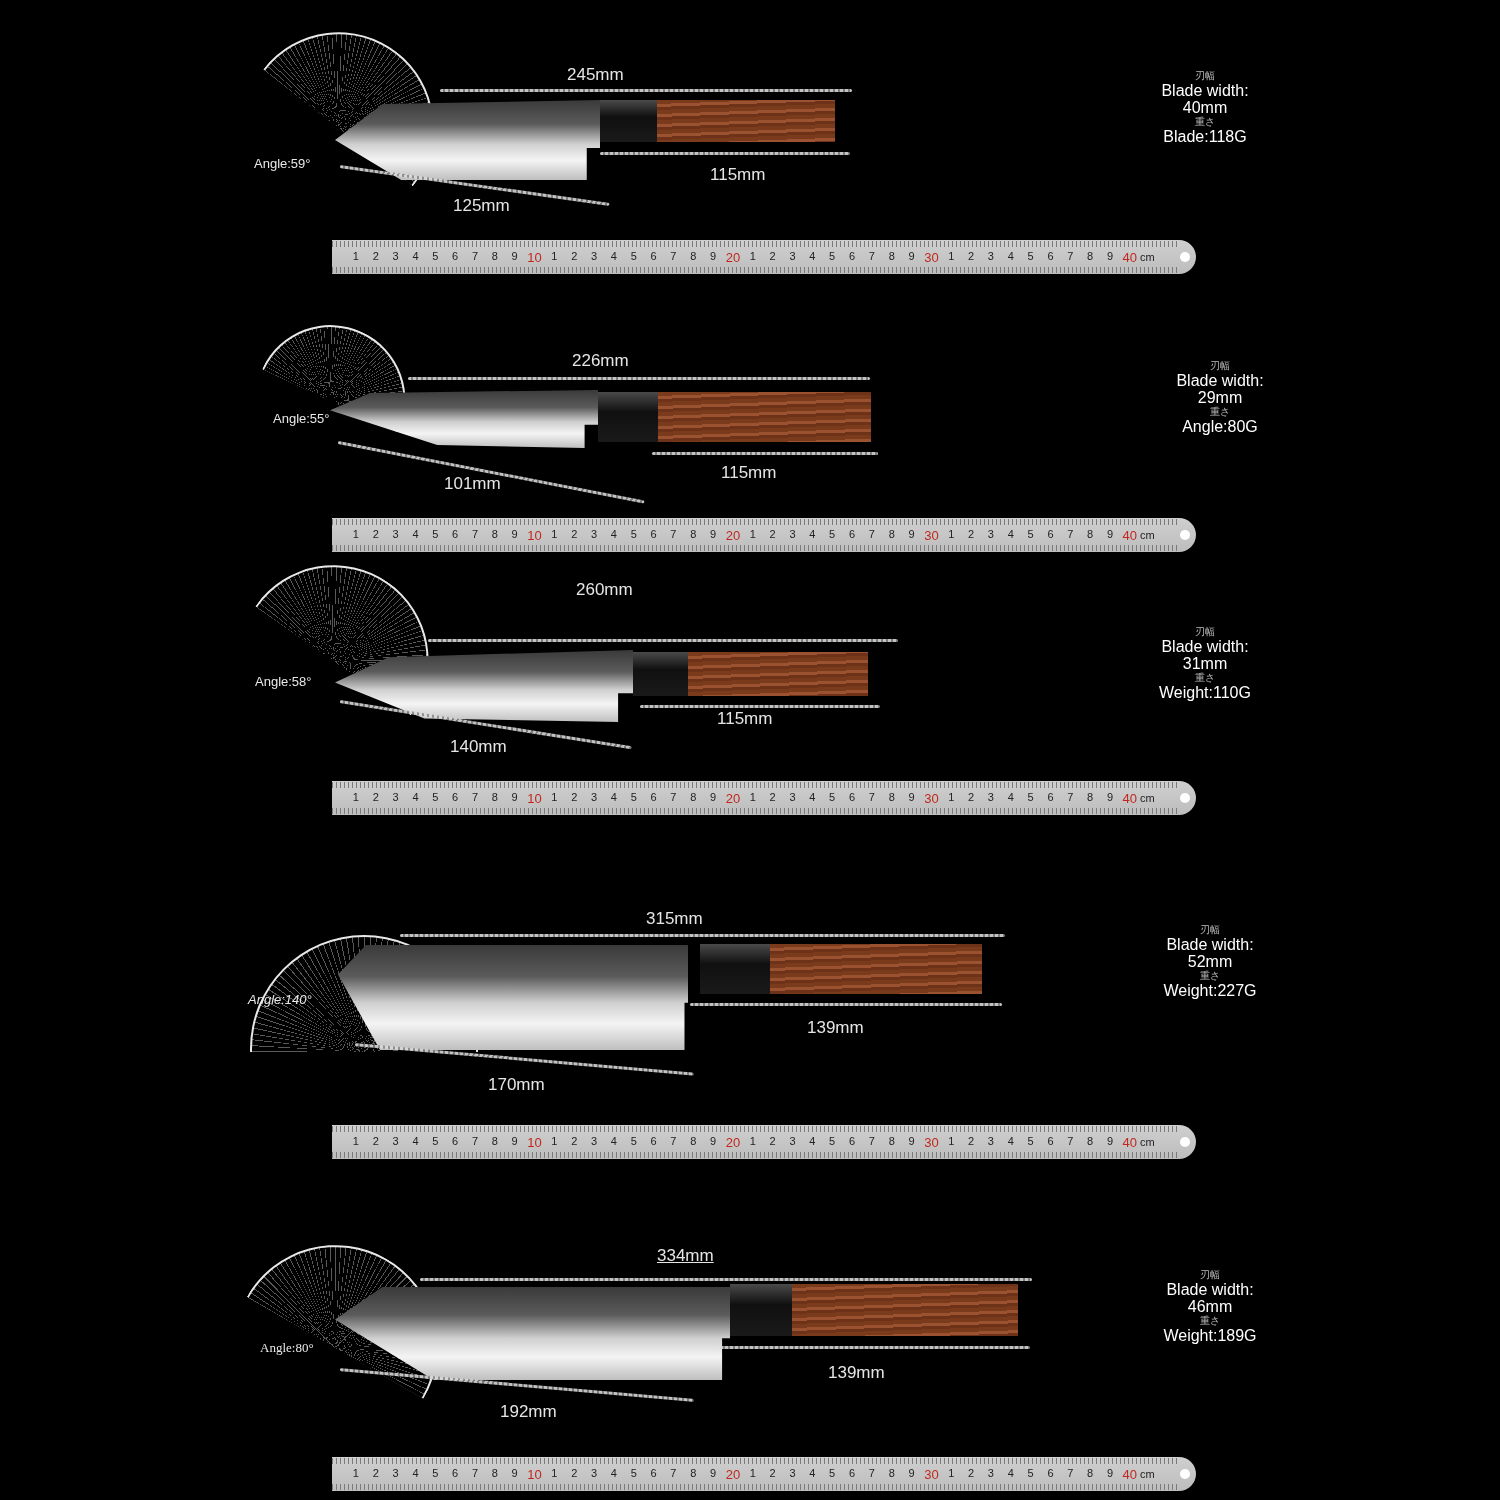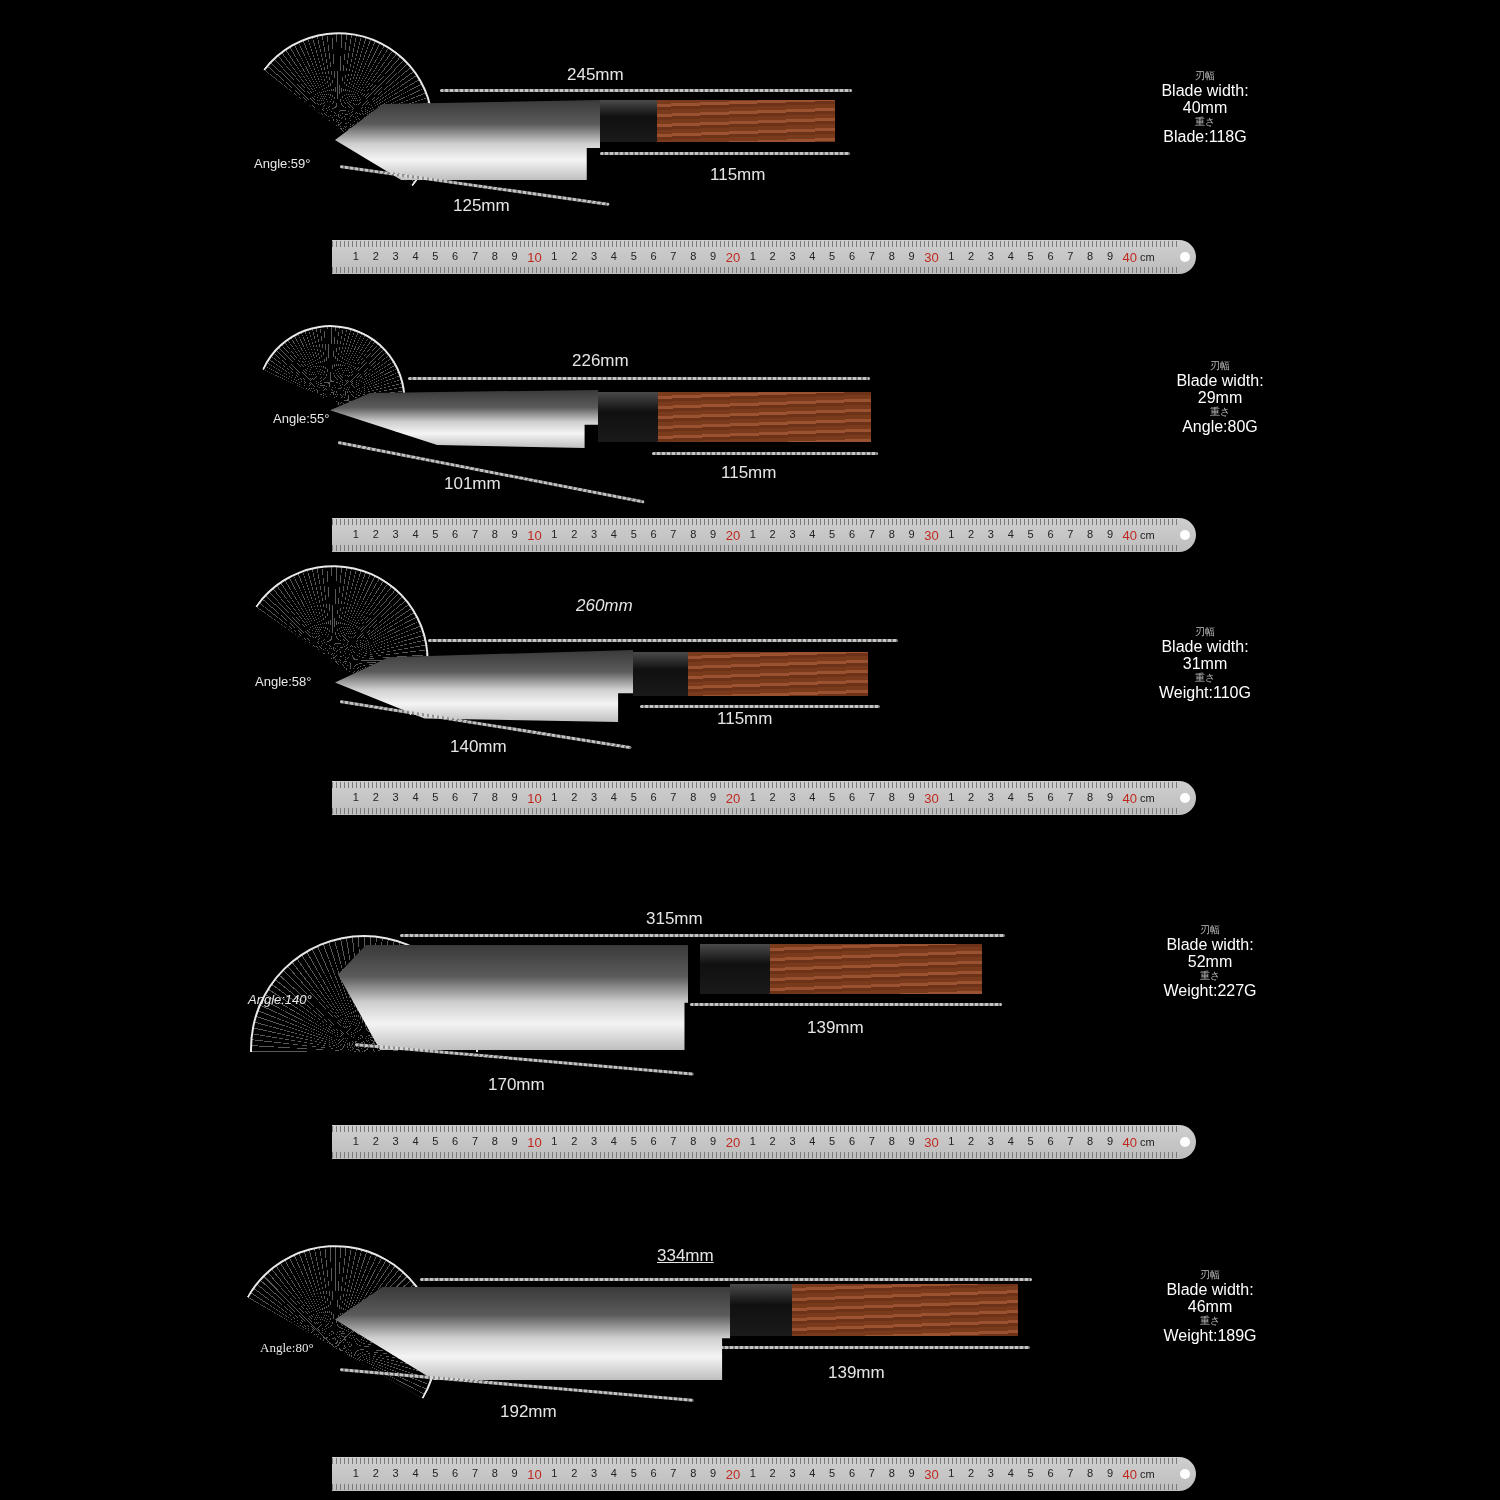--- a/index.html
+++ b/index.html
@@ -163,21 +163,21 @@
 </div>
 
 <div>
   <div class="proto" style="left:238px;top:565px;width:190px;height:96px;transform:rotate(35deg);transform-origin:50% 100%;"></div>
   <div class="blade" style="left:335px;top:650px;width:298px;height:72px;clip-path:polygon(0 45%,18% 10%,100% 0,100% 60%,95% 60%,95% 100%,30% 95%);"></div>
   <div class="bolster" style="left:633px;top:652px;width:55px;height:44px;"></div>
   <div class="handle" style="left:688px;top:652px;width:180px;height:44px;"></div>
   <div class="line" style="left:428px;top:639px;width:470px;"></div>
   <div class="line" style="left:640px;top:705px;width:240px;"></div>
   <div class="line" style="left:340px;top:700px;width:295px;transform:rotate(9deg);"></div>
-  <div class="abs dim" style="left:576px;top:596px;font-style:italic;">260mm</div>
+  <div class="abs dim" style="left:576px;top:580px;">260mm</div>
   <div class="abs dim" style="left:717px;top:709px;">115mm</div>
   <div class="abs dim" style="left:450px;top:737px;">140mm</div>
   <div class="abs angle" style="left:255px;top:674px;">Angle:58°</div>
   <div class="spec" style="left:1130px;top:626px;width:150px;">
     <div class="jp">刃幅</div>
     <div class="v">Blade width:</div>
     <div class="v">31mm</div>
     <div class="jp">重さ</div>
     <div class="v">Weight:110G</div>
   </div>

